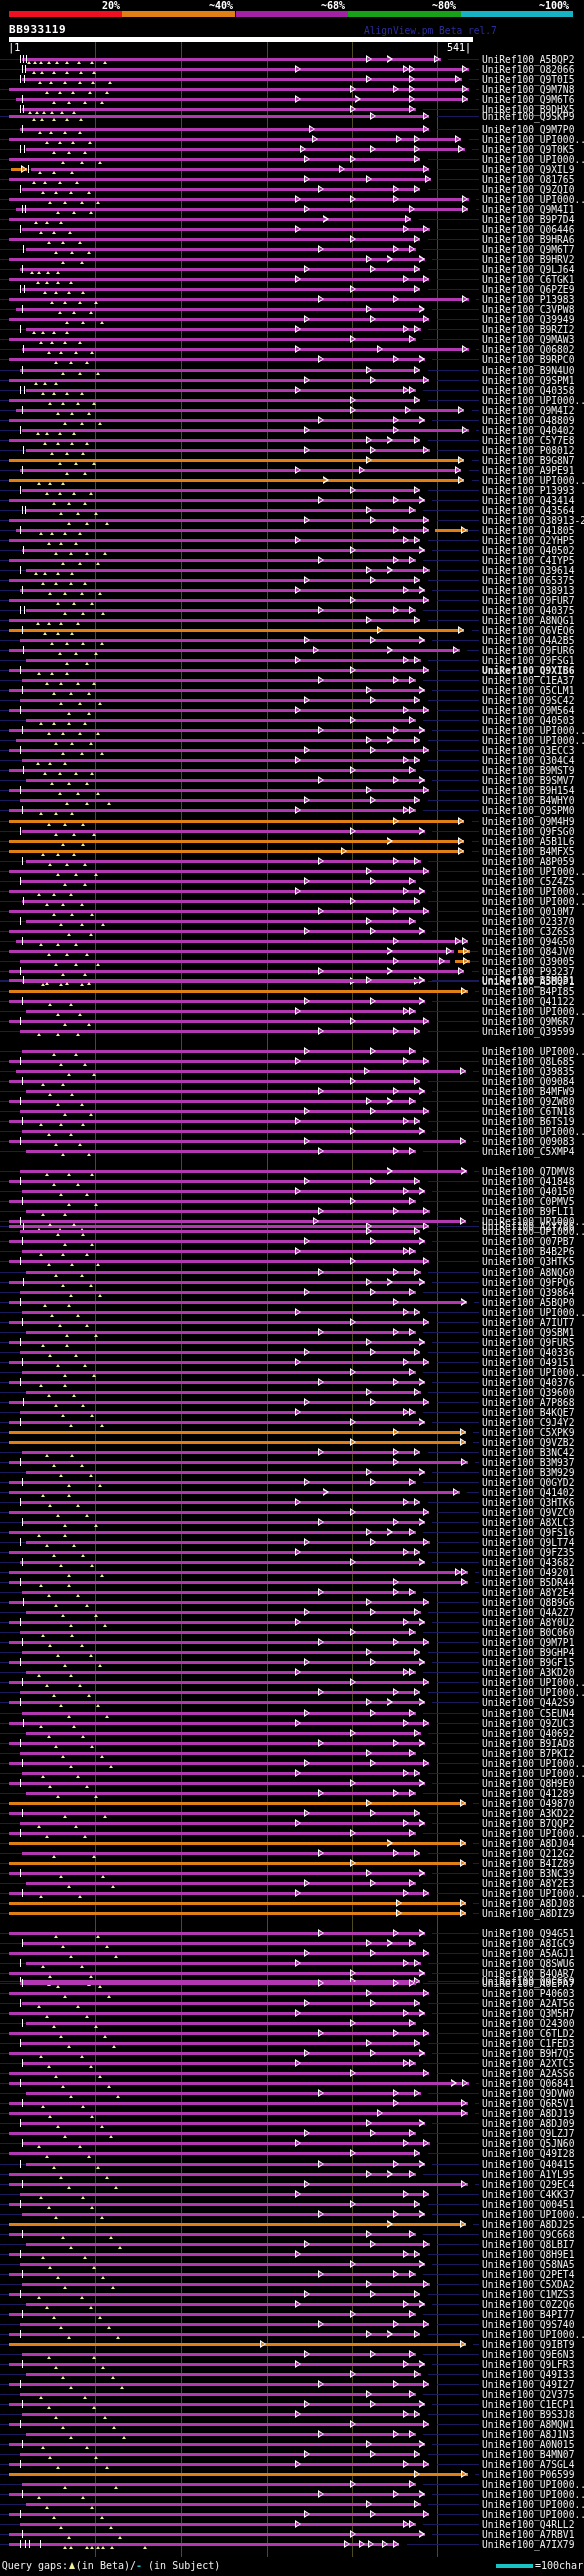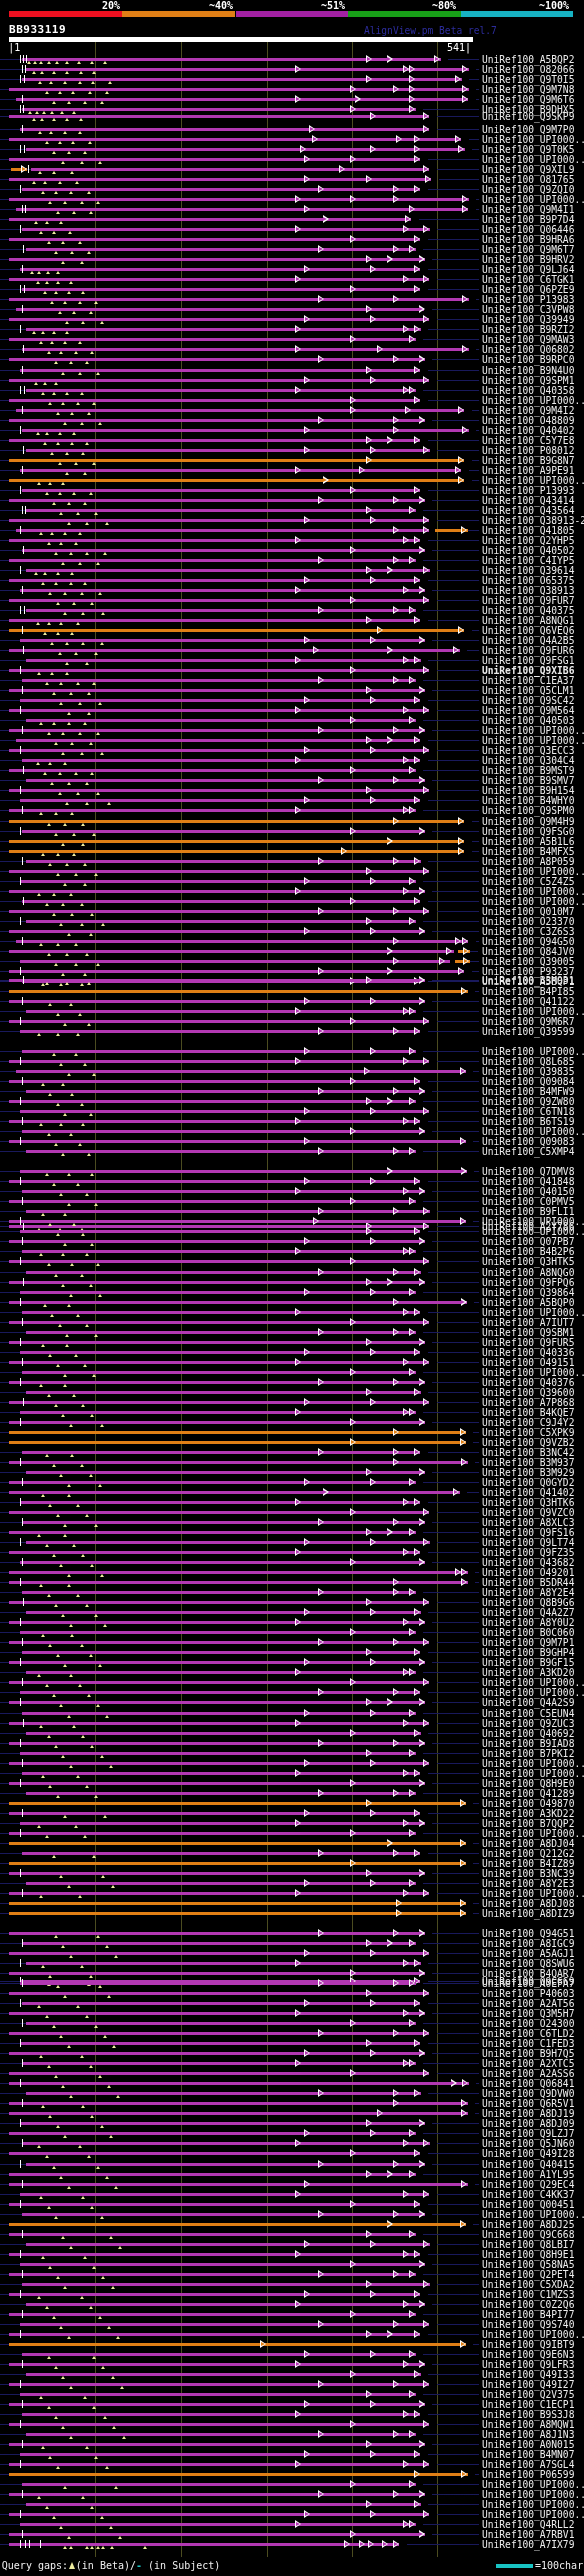--- a/index.html
+++ b/index.html
@@ -33,21 +33,21 @@
 </style>
 </head>
 <body>
 
 <div id="screen">
   <div id="scalebar">
       <div class="pct" style="left: 111px;">20%</div>
       <div class="scaleseg" style="left: 9.1px; width: 113px; background: rgb(238, 16, 32);"></div>
       <div class="pct" style="left: 221px;">~40%</div>
       <div class="scaleseg" style="left: 122px; width: 113px; background: rgb(224, 127, 22);"></div>
-      <div class="pct" style="left: 333px;">~51%</div>
+      <div class="pct" style="left: 333px;">~68%</div>
       <div class="scaleseg" style="left: 236px; width: 112px; background: rgb(163, 33, 163);"></div>
       <div class="pct" style="left: 444px;">~80%</div>
       <div class="scaleseg" style="left: 348px; width: 113px; background: rgb(24, 160, 24);"></div>
       <div class="pct" style="left: 554px;">~100%</div>
       <div class="scaleseg" style="left: 461px; width: 112px; background: rgb(23, 178, 195);"></div>
     </div>
   <div id="qname">BB933119</div>
   <div id="watermark">AlignView.pm Beta rel.7</div>
   <div id="querybar"></div>
   <div id="qstart">|1</div>

